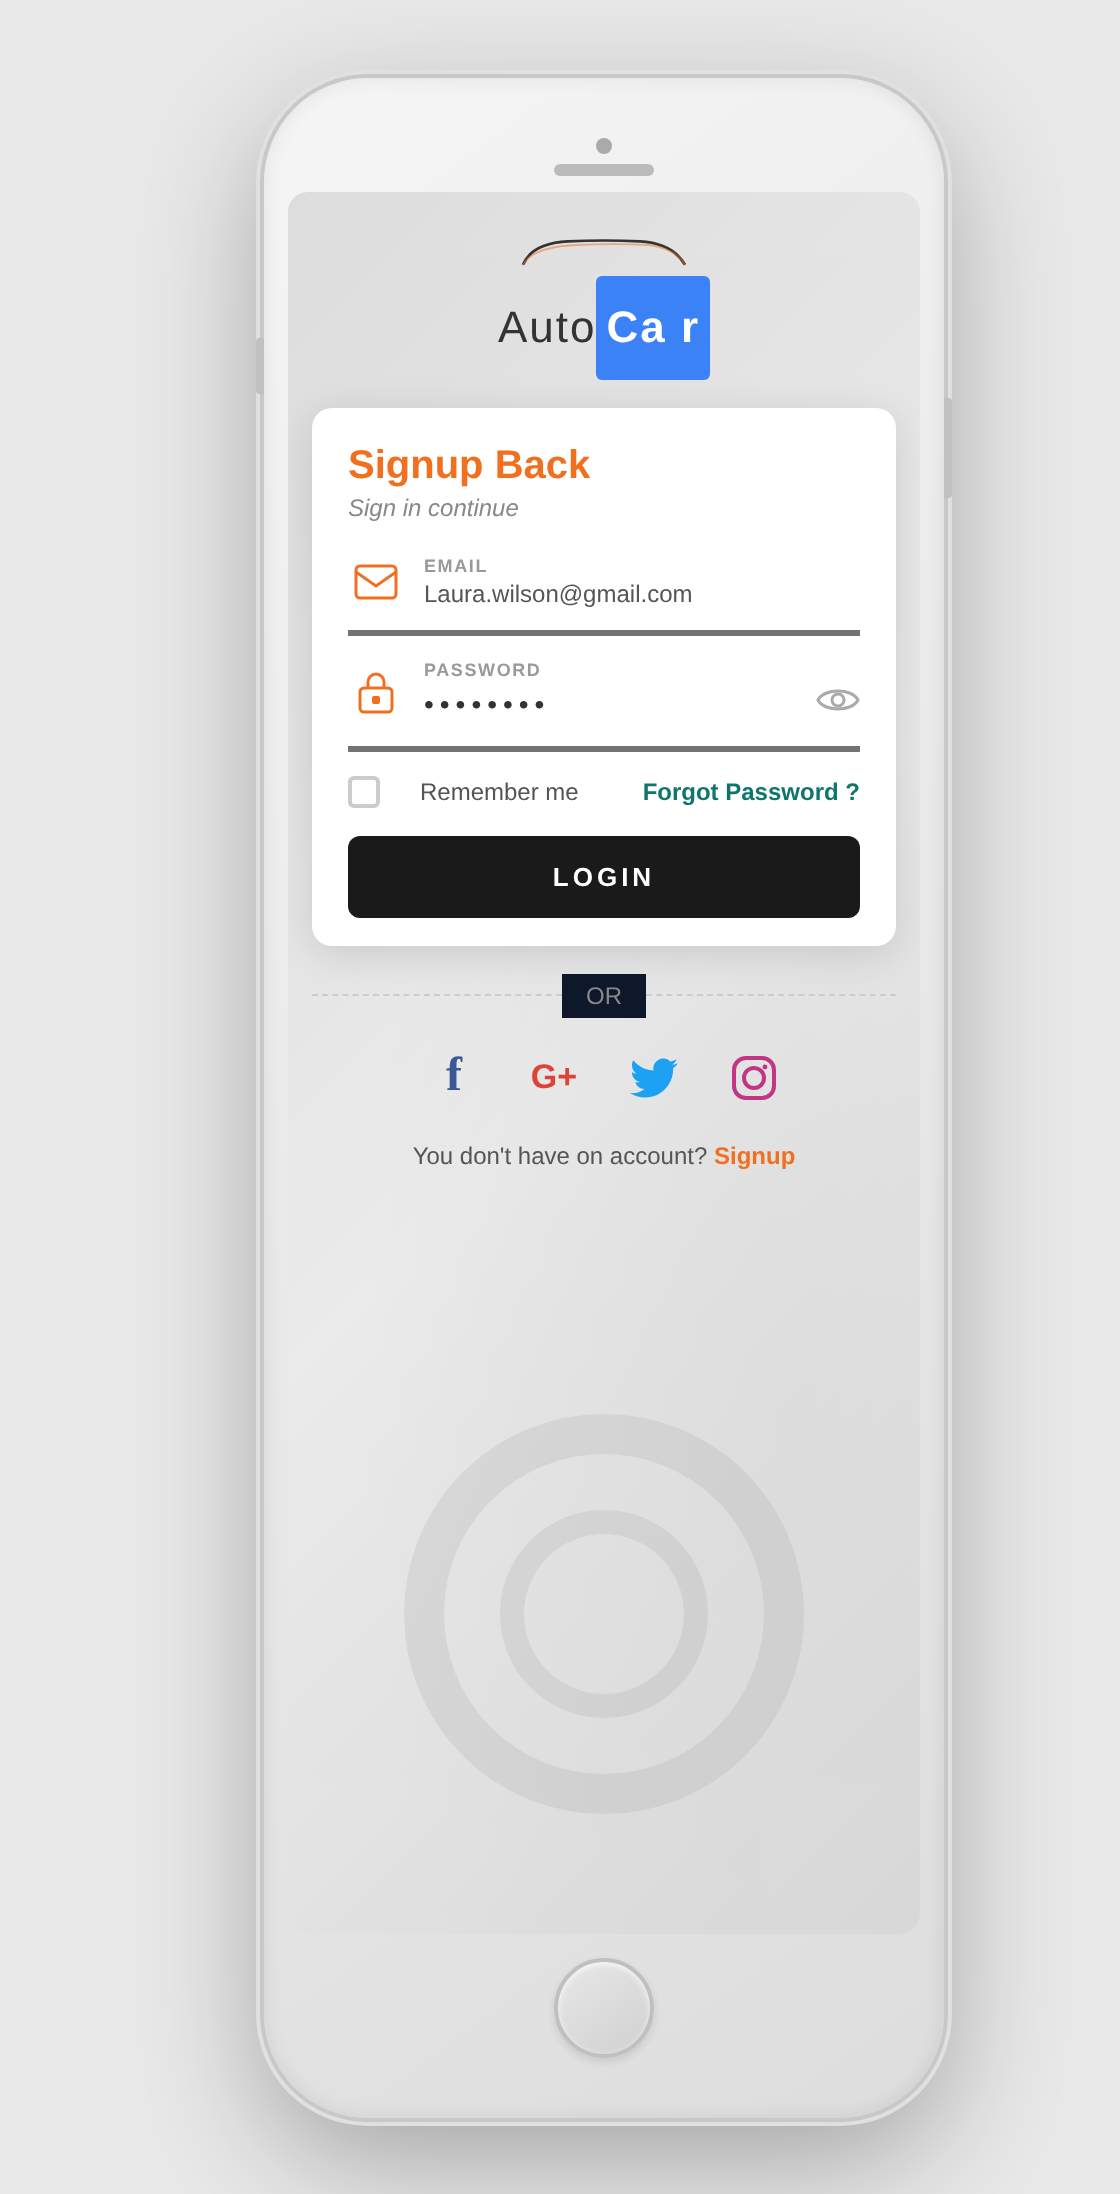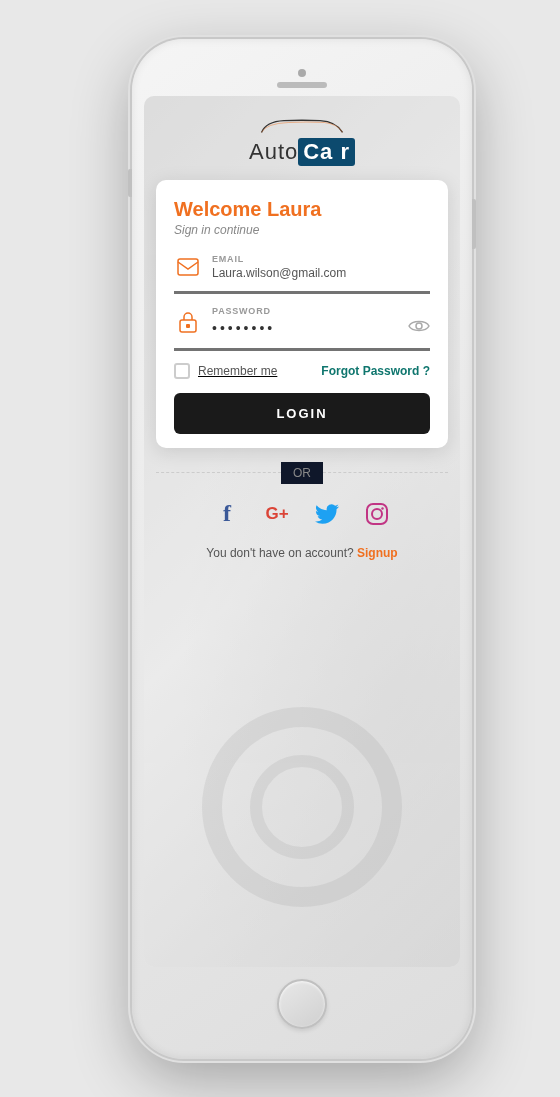--- a/index.html
+++ b/index.html
@@ -144,23 +144,23 @@
     .logo-text {
       display: flex;
       align-items: center;
       font-size: 22px;
       font-weight: 500;
       color: #333;
       letter-spacing: 1px;
     }
 
     .logo-car-badge {
-      background: #0c4a6e;
+      background: #3b82f6;
       color: white;
-      padding: 1px 5px;
+      padding: 13px 5px;
       border-radius: 3px;
       font-weight: 700;
       font-size: 22px;
     }
 
     
     .login-card {
       background: white;
       border-radius: 10px;
       padding: 18px 18px 14px;
@@ -244,22 +244,21 @@
     .remember-row {
       display: flex;
       align-items: center;
       justify-content: space-between;
       margin-bottom: 14px;
     }
 
     .remember-left {
       display: flex;
       align-items: center;
-      gap: 8px;
-      text-decoration: underline;
+      gap: 20px;
     }
 
     .checkbox {
       width: 16px;
       height: 16px;
       border: 2px solid #ccc;
       border-radius: 3px;
       background: white;
     }
 
@@ -384,21 +383,21 @@
           <path d="M5 18 Q10 6 30 5 Q50 4 70 5 Q88 6 95 18" stroke="#333" stroke-width="1.5" fill="none"></path>
           <path d="M5 18 Q10 8 35 7 Q55 6 75 7 Q90 9 95 18" stroke="#f07020" stroke-width="1" fill="none" opacity="0.5"></path>
         </svg>
         <div class="logo-text">
           <span>Auto</span>
             <span class="logo-car-badge">Ca r</span>
         </div>
       </div>
 
       <div class="login-card">
-        <div class="welcome-title">Welcome Laura</div>
+        <div class="welcome-title">Signup Back</div>
         <div class="welcome-subtitle">Sign in continue</div>
 
         
         <div class="field-group">
           <div class="field-row">
             <div class="field-icon">
               <svg width="22" height="18" viewBox="0 0 22 18" fill="none">
                 <rect x="1" y="1" width="20" height="16" rx="2" stroke="#f07020" stroke-width="1.5" fill="none"></rect>
                 <path d="M1 4 L11 11 L21 4" stroke="#f07020" stroke-width="1.5" fill="none"></path>
               </svg>

